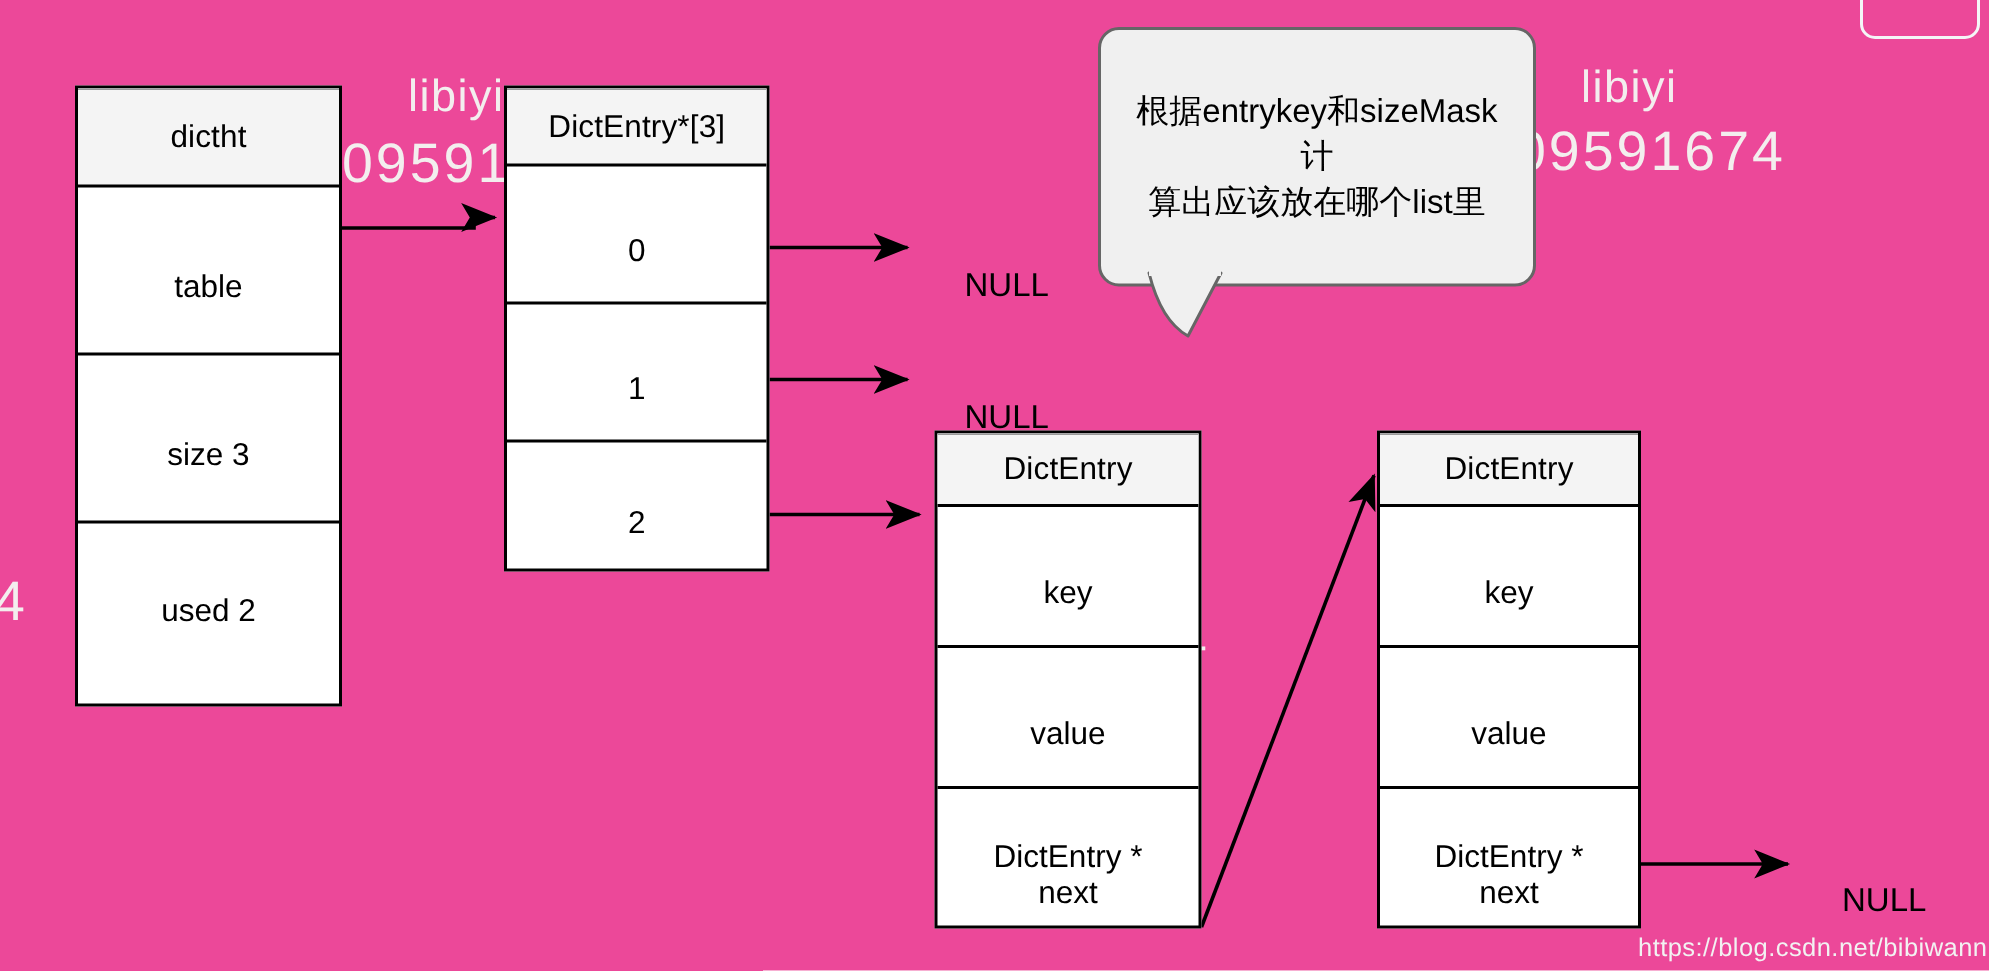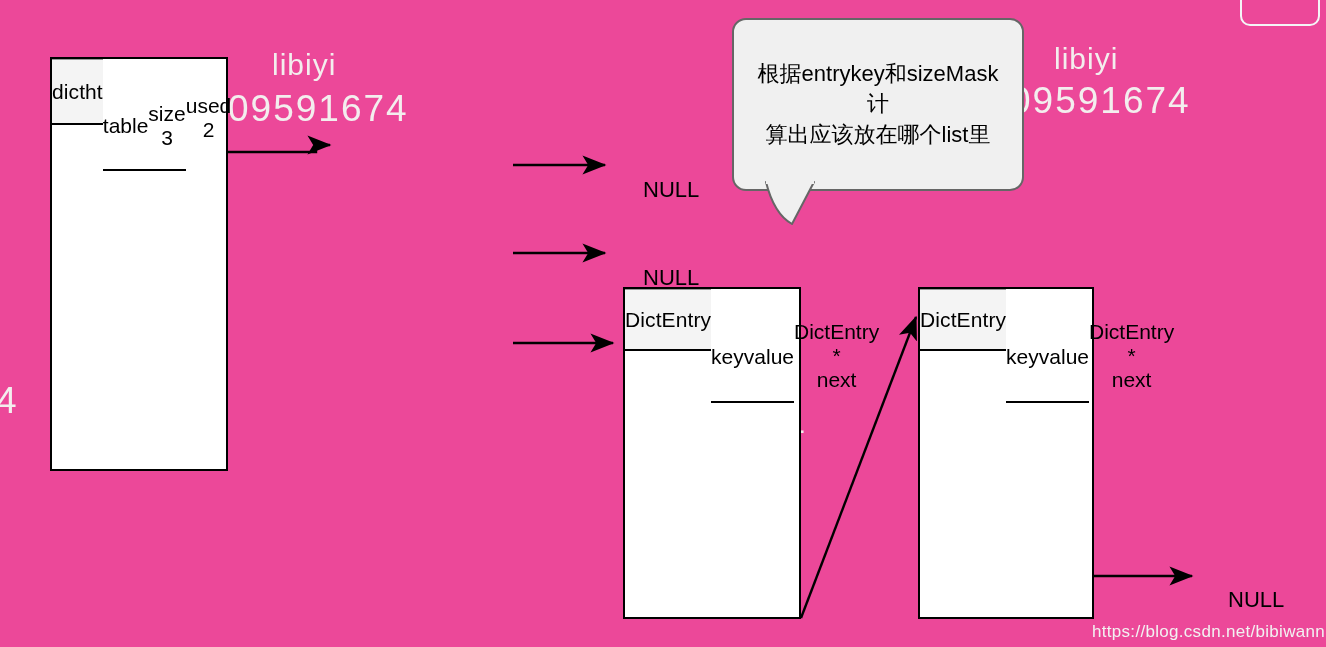--- a/index.html
+++ b/index.html
@@ -16,21 +16,21 @@
     overflow: hidden;
   }
 
   
   .struct {
     position: absolute;
     box-sizing: border-box;
     background: #ffffff;
     border: 2px solid #000000;
     display: flex;
-    flex-direction: row;
+    flex-direction: column;
     z-index: 4;
   }
   .struct .hdr {
     box-sizing: border-box;
     background: #f4f4f4;
     border-bottom: 2px solid #000000;
     color: #000000;
     display: flex;
     align-items: center;
     justify-content: center;
@@ -160,20 +160,26 @@
     <path d="M1094,576 L1192,576" fill="none" stroke="#000000" stroke-width="2.4" marker-end="url(#ah)"></path>
   </svg>
 
   <div class="struct shaded" style="left:50px; top:57px; width:178px; height:414px;">
     <div class="hdr" style="height:66px;">dictht</div>
     <div class="row" style="height:88px;">table</div>
     <div class="row" style="height:88px;">size 3</div>
     <div class="row last" style="height:70px;">used 2</div>
   </div>
 
+  <div class="struct shaded" style="left:336px; top:57px; width:177px; height:324px;">
+    <div class="hdr" style="height:66px;">DictEntry*[3]</div>
+    <div class="row" style="height:88px;">0</div>
+    <div class="row" style="height:88px;">1</div>
+    <div class="row last" style="height:78px;">2</div>
+  </div>
 
   <div class="struct shaded" style="left:623px; top:287px; width:178px; height:332px;">
     <div class="hdr" style="height:62px;">DictEntry</div>
     <div class="row" style="height:90px;">key</div>
     <div class="row" style="height:90px;">value</div>
     <div class="row last" style="height:86px;">DictEntry *
 next</div>
   </div>
 
   <div class="struct shaded" style="left:918px; top:287px; width:176px; height:332px;">

